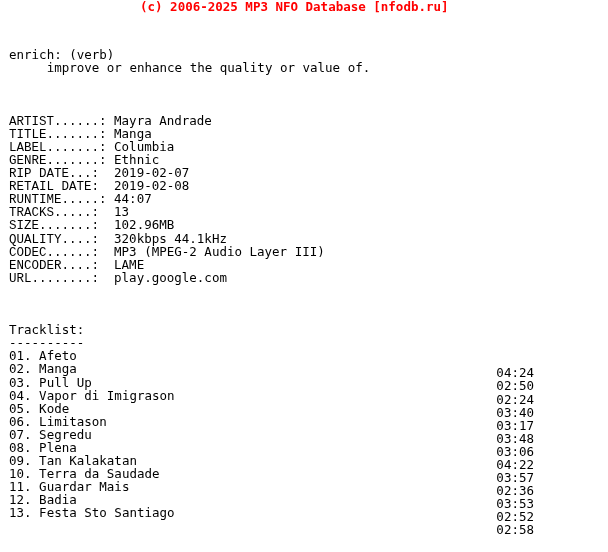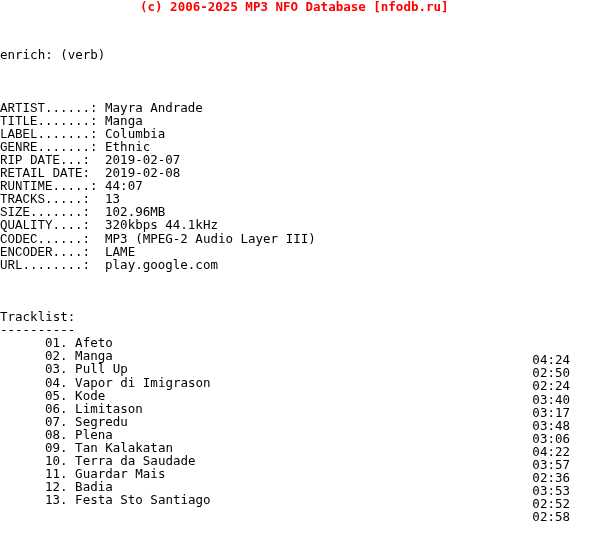--- a/index.html
+++ b/index.html
@@ -45,50 +45,50 @@
   .blank {
     display: block;
     height: 13.1px;
   }
   .blank-sm {
     display: block;
     height: 8px;
   }
   .body-block {
     display: block;
+    padding-left: 9px;
   }
   .line {
     display: block;
     height: 13.1px;
     white-space: pre;
   }
   .track-line {
     display: block;
     position: relative;
     height: 13.1px;
     white-space: pre;
     width: 525px;
-    margin-left: 45px;
   }
   .track-dur {
     position: absolute;
     right: 0;
     top: 17px;
     white-space: pre;
   }
   .meta-label { white-space: pre; font-family: Liberation Mono, monospace; }
   .meta-value { white-space: pre; }
 </style>
 </head>
 <body>
 
 <div class="page">
   <pre class="nfo"><span class="hdr">(c) 2006-2025 MP3 NFO Database [nfodb.ru]</span>
 <span class="blank-sm"></span>
-<span class="body-block"><span class="line">enrich: (verb)</span></span>
+<span class="body-block"><span class="line">enrich: (verb)</span><span class="line">     <span>improve or enhance the quality or value of.</span></span></span>
 <span class="blank"></span>
 <span class="body-block" id="metadata-block"><span class="line"><span class="meta-label">ARTIST......:</span><span class="meta-value"> Mayra Andrade</span></span><span class="line"><span class="meta-label">TITLE.......:</span><span class="meta-value"> Manga</span></span><span class="line"><span class="meta-label">LABEL.......:</span><span class="meta-value"> Columbia</span></span><span class="line"><span class="meta-label">GENRE.......:</span><span class="meta-value"> Ethnic</span></span><span class="line"><span class="meta-label">RIP DATE...: </span><span class="meta-value"> 2019-02-07</span></span><span class="line"><span class="meta-label">RETAIL DATE: </span><span class="meta-value"> 2019-02-08</span></span><span class="line"><span class="meta-label">RUNTIME.....:</span><span class="meta-value"> 44:07</span></span><span class="line"><span class="meta-label">TRACKS.....: </span><span class="meta-value"> 13</span></span><span class="line"><span class="meta-label">SIZE.......: </span><span class="meta-value"> 102.96MB</span></span><span class="line"><span class="meta-label">QUALITY....: </span><span class="meta-value"> 320kbps 44.1kHz</span></span><span class="line"><span class="meta-label">CODEC......: </span><span class="meta-value"> MP3 (MPEG-2 Audio Layer III)</span></span><span class="line"><span class="meta-label">ENCODER....: </span><span class="meta-value"> LAME</span></span><span class="line"><span class="meta-label">URL........: </span><span class="meta-value"> play.google.com</span></span></span>
 <span class="blank"></span>
 <span class="body-block"><span class="line">Tracklist:</span><span class="line">----------</span><span id="tracklist-rows"><span class="track-line"><span>01.</span><span> Afeto</span><span class="track-dur">04:24</span></span><span class="track-line"><span>02.</span><span> Manga</span><span class="track-dur">02:50</span></span><span class="track-line"><span>03.</span><span> Pull Up</span><span class="track-dur">02:24</span></span><span class="track-line"><span>04.</span><span> Vapor di Imigrason</span><span class="track-dur">03:40</span></span><span class="track-line"><span>05.</span><span> Kode</span><span class="track-dur">03:17</span></span><span class="track-line"><span>06.</span><span> Limitason</span><span class="track-dur">03:48</span></span><span class="track-line"><span>07.</span><span> Segredu</span><span class="track-dur">03:06</span></span><span class="track-line"><span>08.</span><span> Plena</span><span class="track-dur">04:22</span></span><span class="track-line"><span>09.</span><span> Tan Kalakatan</span><span class="track-dur">03:57</span></span><span class="track-line"><span>10.</span><span> Terra da Saudade</span><span class="track-dur">02:36</span></span><span class="track-line"><span>11.</span><span> Guardar Mais</span><span class="track-dur">03:53</span></span><span class="track-line"><span>12.</span><span> Badia</span><span class="track-dur">02:52</span></span><span class="track-line"><span>13.</span><span> Festa Sto Santiago</span><span class="track-dur">02:58</span></span></span></span>
 <span class="blank"></span>
 
 </pre>
 </div>
 
 </body></html>

